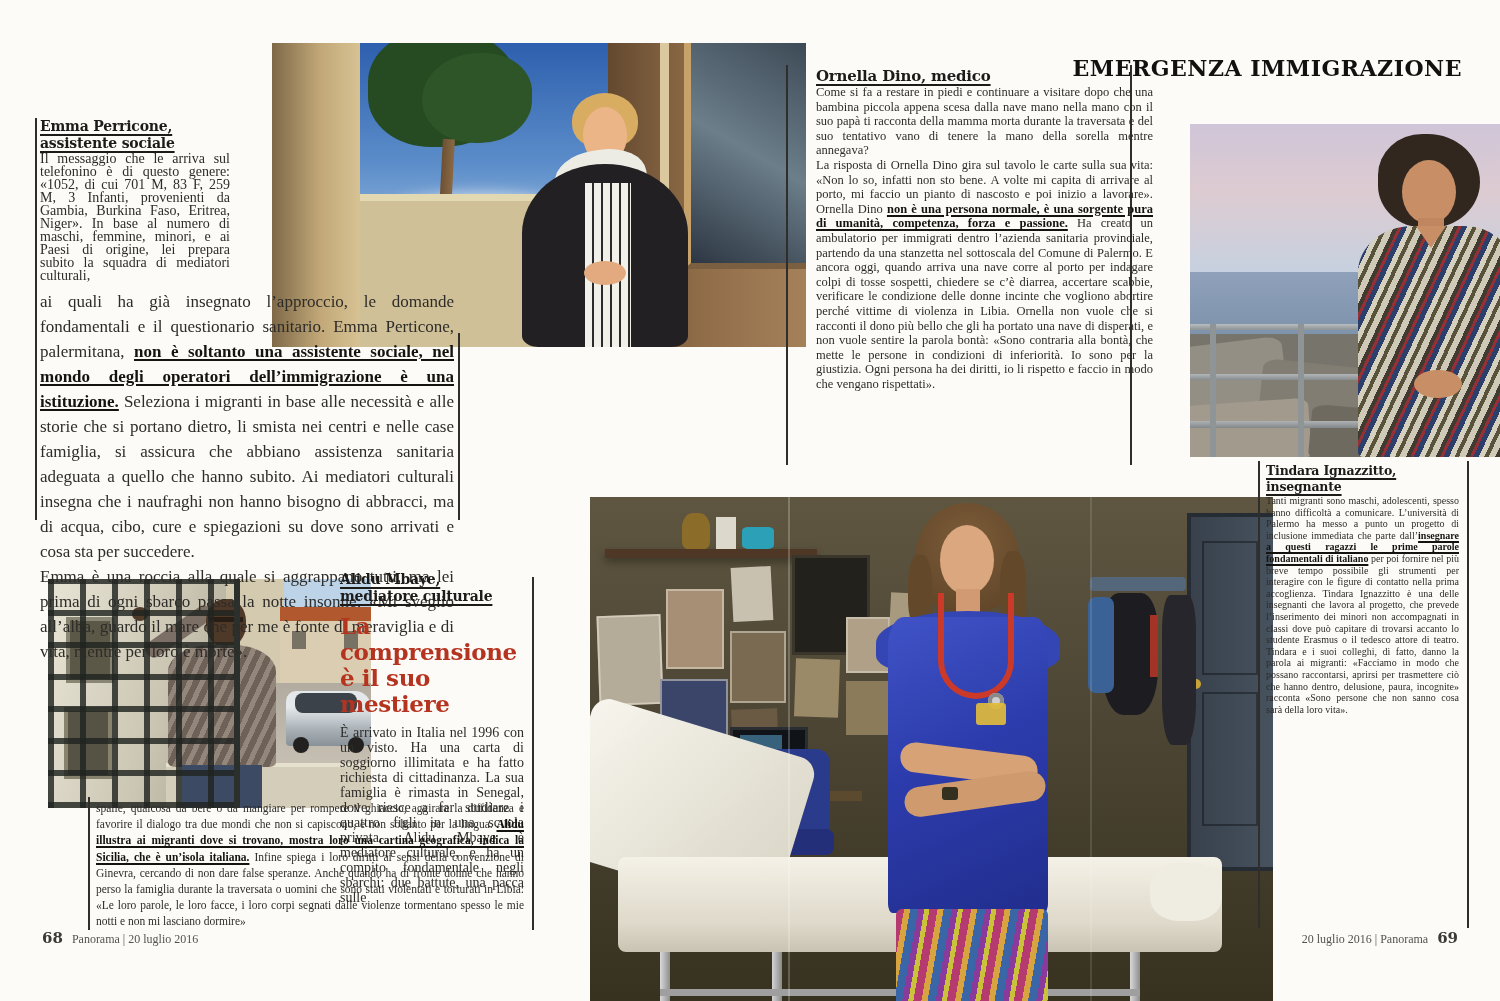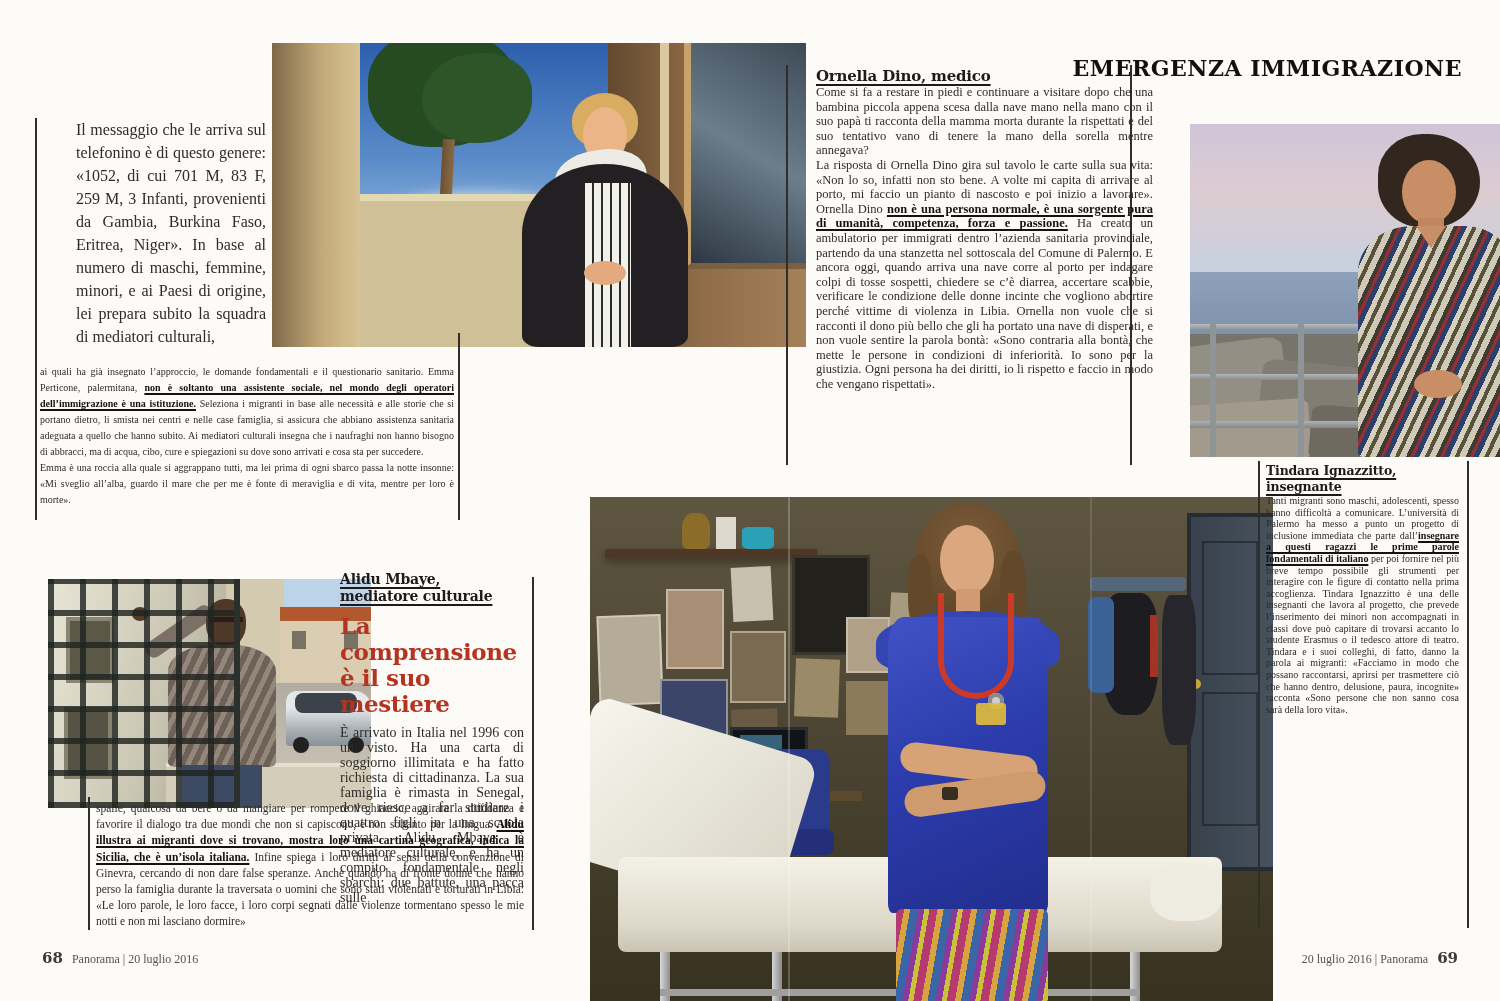--- a/index.html
+++ b/index.html
@@ -10,28 +10,28 @@
           text-decoration:underline;text-decoration-thickness:1.5px;text-underline-offset:3px;
           white-space:pre-line;letter-spacing:-.2px;}
   .title{font-family:"DejaVu Serif",serif;font-weight:700;color:#b5341f;margin:0;
          white-space:pre-line;letter-spacing:-.4px;}
   .body{ text-align:justify;hyphens:none;}
   .body p{margin:0;}
   .bu{font-weight:700;color:#14130f;text-decoration:underline;text-decoration-thickness:1.6px;text-underline-offset:2px;}
   .rule{position:absolute;width:1.5px;background:#2f2e2b;}
   .section-header{position:absolute;left:1000px;top:55px;width:462px;text-align:right;
       font-family:"DejaVu Serif",serif;font-weight:700;font-size:22px;color:#121110;letter-spacing:.5px;}
-  .footer{position:absolute;font-size:12px;color:#55524c;margin-top:20px;}
+  .footer{position:absolute;font-size:12px;color:#55524c;}
   .footer .pn{font-size:15px;font-weight:700;color:#3c3a36;font-family:"DejaVu Serif",serif;}
   
   #art-emma{position:absolute;left:40px;top:118px;width:414px;}
   #art-emma .kicker{font-size:14px;line-height:17px;}
   #art-emma .title{font-size:25px;line-height:27px;margin:8px 0 9px;}
-  #art-emma .col{width:190px;font-size:16px;line-height:23px;margin-left:36px;}
-  #art-emma .wide{width:414px;font-size:10px;line-height:16px;margin-top:16px;}
+  #art-emma .col{width:190px;font-size:14px;line-height:13px;}
+  #art-emma .wide{width:414px;font-size:17px;line-height:25px;margin-top:7px;}
   #art-ornella{position:absolute;left:816px;top:67px;width:337px;}
   #art-ornella .kicker{font-size:15px;line-height:18px;}
   #art-ornella .title{font-size:23px;line-height:27px;margin:7px 0 7px;}
   #art-ornella .body{font-size:12.5px;line-height:14.6px;}
   #art-alidu-col{position:absolute;left:340px;top:571px;width:184px;}
   #art-alidu-col .kicker{font-size:14px;line-height:17px;}
   #art-alidu-col .title{font-size:23px;line-height:26px;margin:8px 0 8px;}
   #art-alidu-col .body{font-size:14px;line-height:15px;}
   #art-alidu-wide{position:absolute;left:96px;top:800px;width:428px;font-size:11.5px;line-height:16.2px;}
   #art-tindara{position:absolute;left:1266px;top:463px;width:193px;}
@@ -193,33 +193,35 @@
   <div class="rule" style="left:35px;top:118px;height:402px;"></div>
   <div class="rule" style="left:458px;top:333px;height:187px;"></div>
   <div class="rule" style="left:786px;top:65px;height:400px;"></div>
   <div class="rule" style="left:1130px;top:65px;height:400px;"></div>
   <div class="rule" style="left:1258px;top:461px;height:467px;"></div>
   <div class="rule" style="left:1467px;top:461px;height:467px;"></div>
   <div class="rule" style="left:88px;top:797px;height:133px;"></div>
   <div class="rule" style="left:532px;top:577px;height:353px;"></div>
 
   <section id="art-emma">
+    <div class="kicker">Emma Perricone,
+assistente sociale</div>
     <div class="body col">
       <p><span>Il messaggio che le arriva sul telefonino è di questo genere: «1052, di cui 701 M, 83 F, 259 M, 3 Infanti, provenienti da Gambia, Burkina Faso, Eritrea, Niger». In base al numero di maschi, femmine, minori, e ai Paesi di origine, lei prepara subito la squadra di mediatori culturali,</span></p>
     </div>
     <div class="body wide">
       <p><span>ai quali ha già insegnato l’approccio, le domande fondamentali e il questionario sanitario. Emma Perticone, palermitana, </span><span class="bu">non è soltanto una assistente sociale, nel mondo degli operatori dell’immigrazione è una istituzione.</span><span> Seleziona i migranti in base alle necessità e alle storie che si portano dietro, li smista nei centri e nelle case famiglia, si assicura che abbiano assistenza sanitaria adeguata a quello che hanno subito. Ai mediatori culturali insegna che i naufraghi non hanno bisogno di abbracci, ma di acqua, cibo, cure e spiegazioni su dove sono arrivati e cosa sta per succedere.</span></p>
       <p>Emma è una roccia alla quale si aggrappano tutti, ma lei prima di ogni sbarco passa la notte insonne: «Mi sveglio all’alba, guardo il mare che per me è fonte di meraviglia e di vita, mentre per loro è morte».</p>
     </div>
   </section>
 
   <section id="art-ornella">
     <div class="kicker">Ornella Dino, medico</div>
     <div class="body">
-      <p>Come si fa a restare in piedi e continuare a visitare dopo che una bambina piccola appena scesa dalla nave mano nella mano con il suo papà ti racconta della mamma morta durante la rispettati e del suo tentativo vano di tenere la mano della sorella mentre annegava?</p>
+      <p>Come si fa a restare in piedi e continuare a visitare dopo che una bambina piccola appena scesa dalla nave mano nella mano con il suo papà ti racconta della mamma morta durante la traversata e del suo tentativo vano di tenere la mano della sorella mentre annegava?</p>
       <p><span>La risposta di Ornella Dino gira sul tavolo le carte sulla sua vita: «Non lo so, infatti non sto bene. A volte mi capita di arrivare al porto, mi faccio un pianto di nascosto e poi inizio a lavorare». Ornella Dino </span><span class="bu">non è una persona normale, è una sorgente pura di umanità, competenza, forza e passione.</span><span> Ha creato un ambulatorio per immigrati dentro l’azienda sanitaria provinciale, partendo da una stanzetta nel sottoscala del Comune di Palermo. E ancora oggi, quando arriva una nave corre al porto per indagare colpi di tosse sospetti, chiedere se c’è diarrea, accertare scabbie, verificare le condizione delle donne incinte che vogliono abortire perché vittime di violenza in Libia. Ornella non vuole che si racconti il dono più bello che gli ha portato una nave di disperati, e non vuole sentire la parola bontà: «Sono contraria alla bontà, che mette le persone in condizioni di inferiorità. Io sono per la giustizia. Ogni persona ha dei diritti, io li rispetto e faccio in modo che vengano rispettati».</span></p>
     </div>
   </section>
 
   <section id="art-alidu-col">
     <div class="kicker">Alidu Mbaye,
 mediatore culturale</div>
     <h2 class="title">La comprensione
 è il suo mestiere</h2>
     <div class="body">

